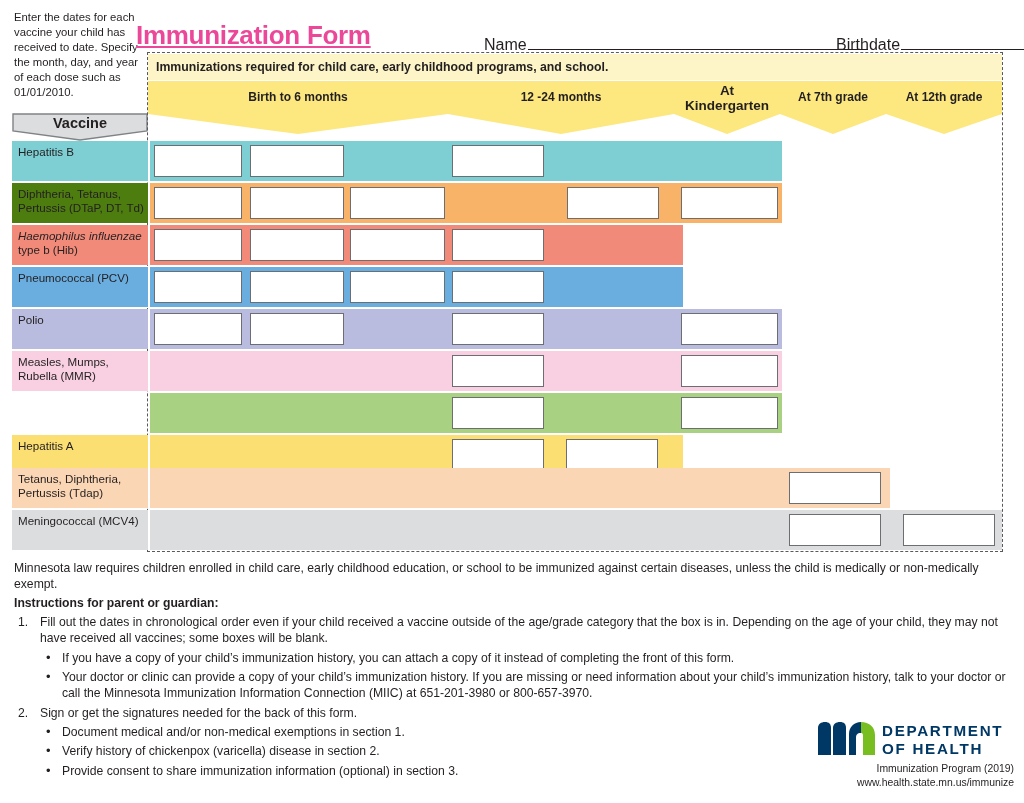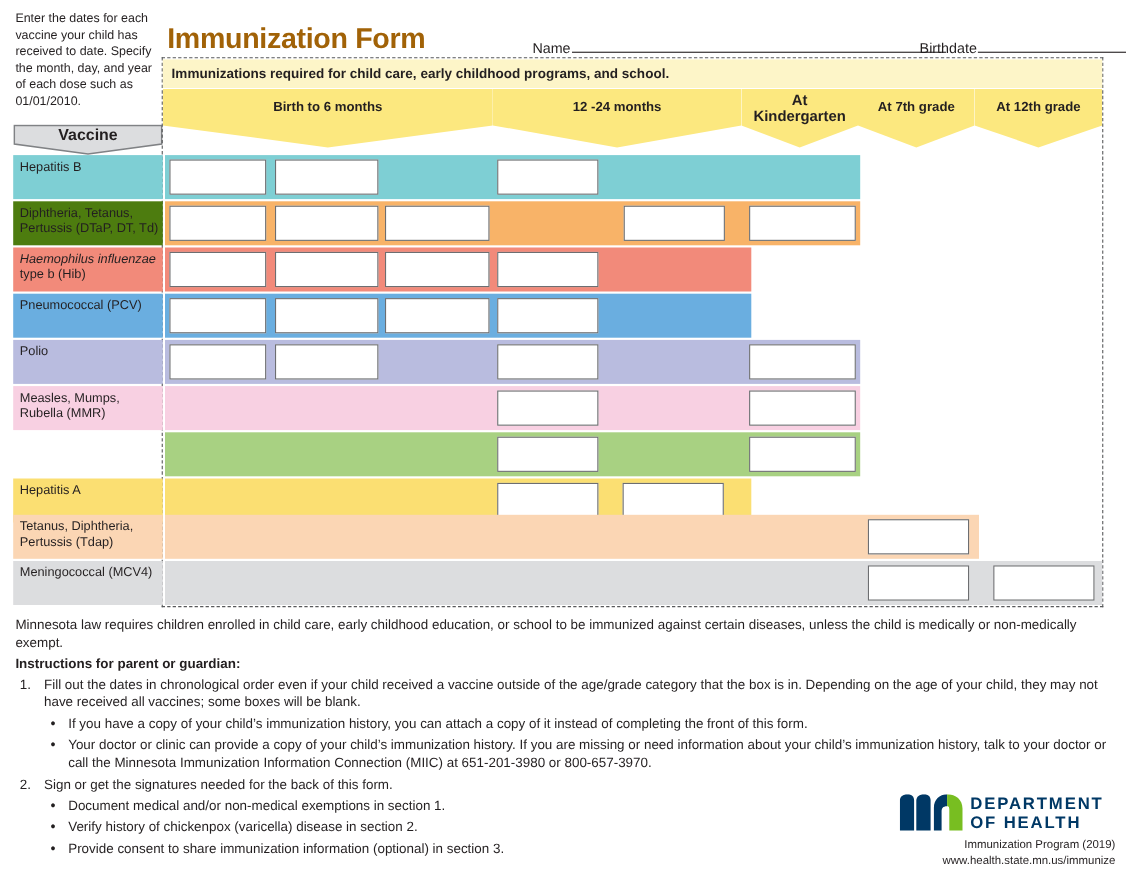--- a/index.html
+++ b/index.html
@@ -42,32 +42,33 @@
     width: 136px;
     text-align: center;
     font-size: 14.5px;
     font-weight: bold;
     color: #231f20;
   }
 
   
   .form-title {
     position: absolute;
-    left: 152px;
+    left: 136px;
     top: 20px;
     font-size: 26px;
     font-weight: bold;
     letter-spacing: -0.3px;
-    color: #a16207;
+    color: #ec4899;
+    text-decoration: underline;
   }
 
   
   .field-line {
     position: absolute;
-    font-size: 13px;
+    font-size: 16px;
     color: #231f20;
     white-space: nowrap;
   }
   .field-line .rule {
     display: inline-block;
     border-bottom: 1.3px solid #231f20;
     height: 11px;
     vertical-align: baseline;
     margin-left: 1px;
   }

